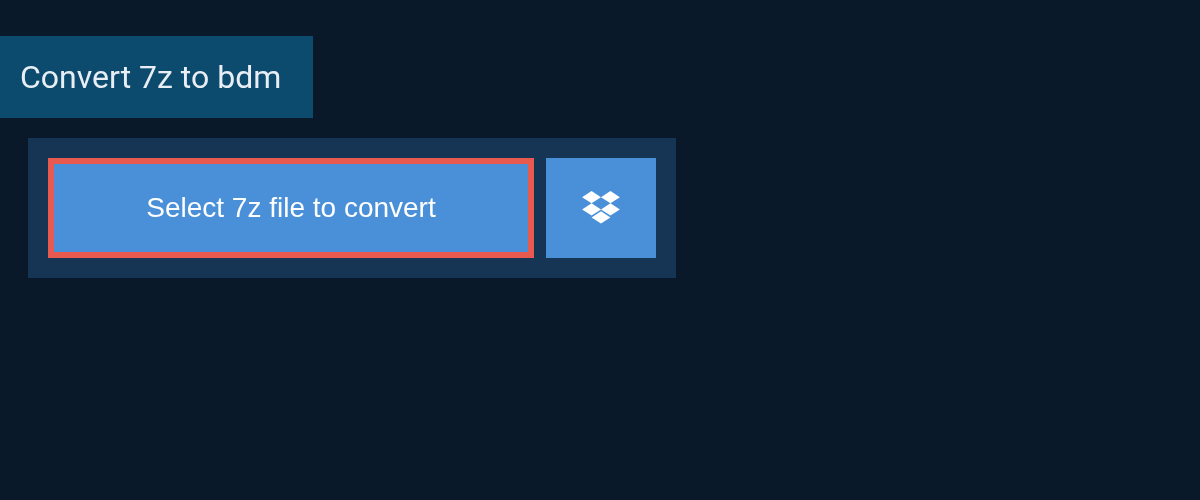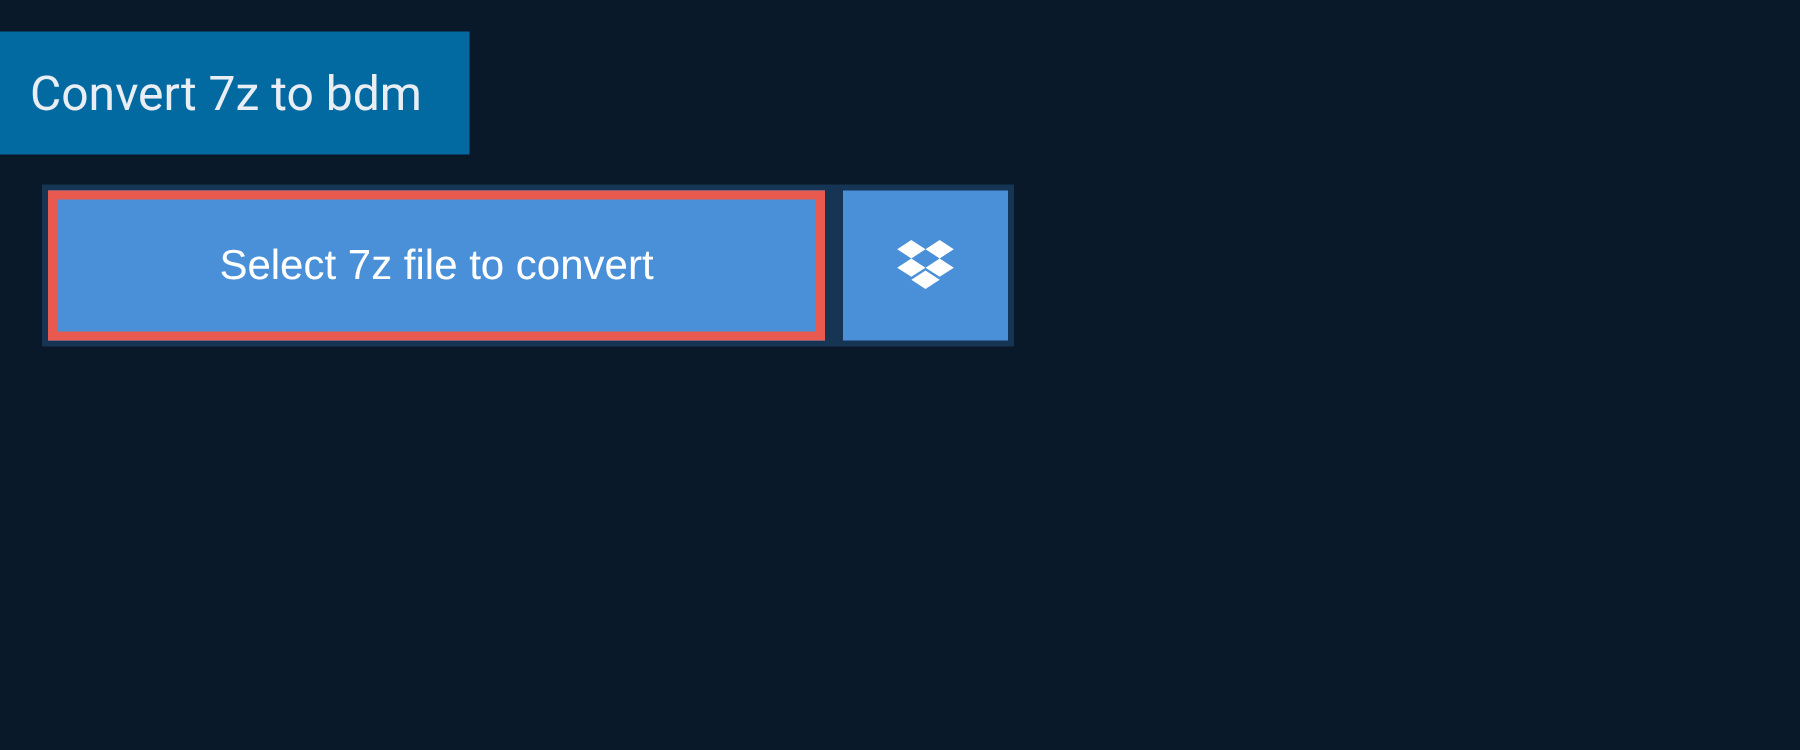--- a/index.html
+++ b/index.html
@@ -8,33 +8,33 @@
       box-sizing: border-box;
     }
     body {
       width: 1200px;
       height: 500px;
       background: #0a1929;
       font-family: -apple-system, BlinkMacSystemFont, "Segoe UI", Roboto, sans-serif;
       overflow: hidden;
     }
     .header-tab {
-      background: #0369a1;
+      background: #0c4a6e;
       display: inline-block;
       padding: 22px 32px 22px 20px;
-      margin-top: 21px;
+      margin-top: 36px;
     }
     .header-title {
       color: #e8eef4;
       font-size: 32px;
       font-weight: 400;
     }
     .upload-panel {
       background: #163453;
-      padding: 4px;
+      padding: 20px;
       display: flex;
       gap: 12px;
       align-items: stretch;
       width: 648px;
       margin-left: 28px;
       margin-top: 20px;
     }
     .select-button {
       background: #4a90d9;
       border: 6px solid #e85a4f;

